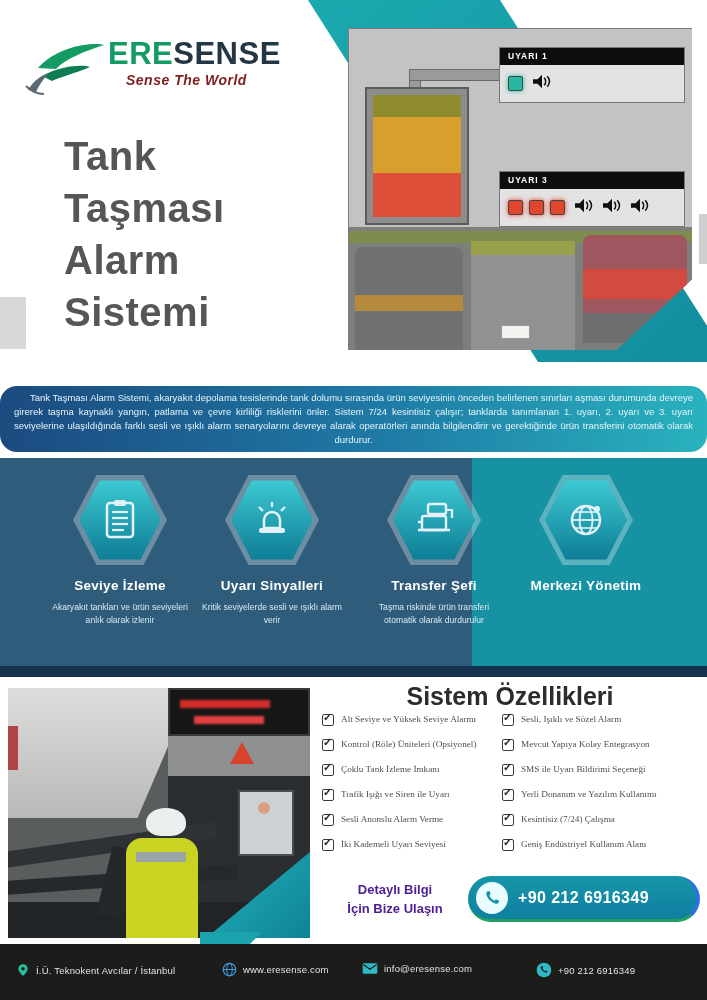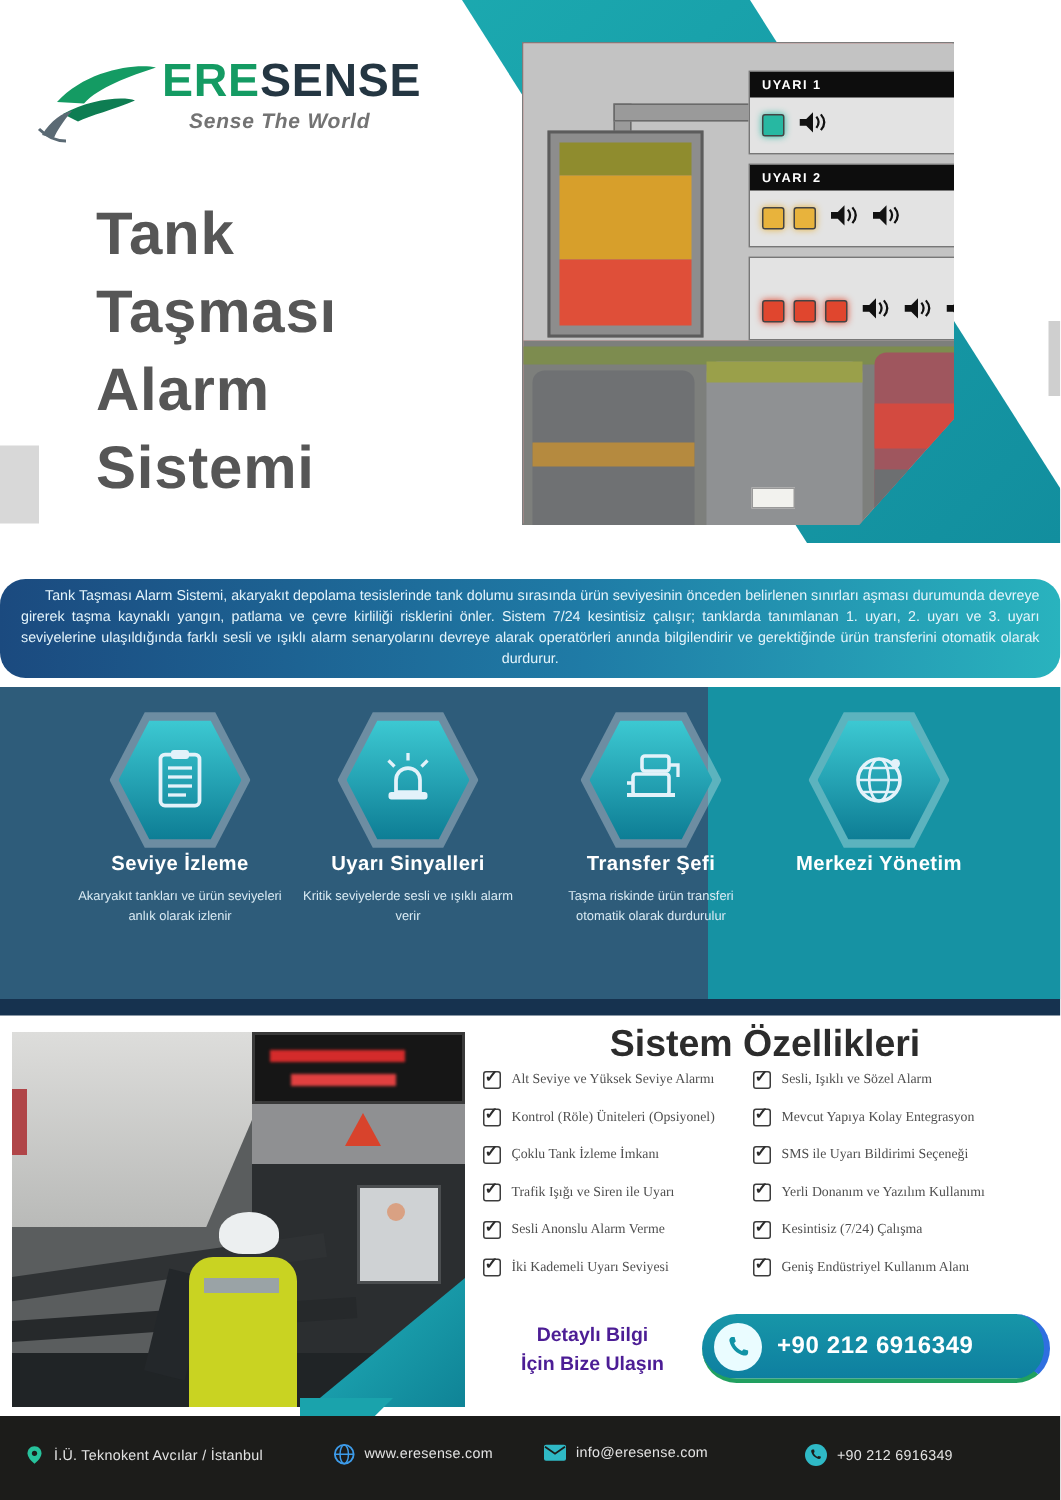--- a/index.html
+++ b/index.html
@@ -9,32 +9,32 @@
 
   
   .teal-stripe{left:0;top:0;width:707px;height:362px;
     clip-path:polygon(308px 0,500px 0,730px 362px,538px 362px);
     background:linear-gradient(135deg,#1fb3b6,#128e9e);}
 
   
   .logo-wrap{left:24px;top:34px;width:300px;height:70px;}
   .logo-text{left:108px;top:36px;font-size:31px;font-weight:bold;letter-spacing:.5px;}
   .logo-text .p1{color:#149B63;} .logo-text .p2{color:#243642;}
-  .logo-tag{left:126px;top:72px;font-size:14px;font-style:italic;font-weight:bold;color:#737373;letter-spacing:.5px;}
+  .logo-tag{left:126px;top:72px;font-size:14px;font-style:italic;font-weight:bold;color:#7f1d1d;letter-spacing:.5px;}
 
   
   .hero-title{left:64px;top:130px;width:300px;font-size:40px;line-height:52px;
     font-weight:bold;color:#565656;letter-spacing:.5px;}
 
   
   .edge-block-left{left:0;top:297px;width:26px;height:52px;background:#d8d8d8;}
   .edge-block-right{left:699px;top:214px;width:8px;height:50px;background:#cfcfcf;}
 
   
-  .montage{left:348px;top:28px;width:288px;height:322px;background:#fca5a5;
+  .montage{left:348px;top:28px;width:344px;height:322px;background:#f97316;
     clip-path:polygon(0 0,100% 0,100% 78%,78% 100%,0 100%);
     border:1px solid #7c7c7c;box-sizing:border-box;}
   .panel-zone{left:0;top:0;width:344px;height:198px;background:#c3c3c3;}
   .tank{left:16px;top:58px;width:100px;height:134px;background:#8d8d8d;border:2px solid #5c5c5c;}
   .tank .layer-top{position:absolute;left:6px;top:6px;right:6px;height:22px;background:#8f8c2e;}
   .tank .layer-mid{position:absolute;left:6px;top:28px;right:6px;height:56px;background:#d79f2b;}
   .tank .layer-bot{position:absolute;left:6px;top:84px;right:6px;bottom:6px;background:#df4f39;}
   .pipe-h{left:60px;top:40px;width:180px;height:10px;background:#9a9a9a;border:1px solid #6a6a6a;}
   .pipe-v{left:60px;top:40px;width:10px;height:24px;background:#9a9a9a;border:1px solid #6a6a6a;}
   .alarm-panel{left:150px;width:186px;height:56px;background:#e3e3e3;border:1px solid #777;box-sizing:border-box;}
@@ -69,21 +69,21 @@
   .features-teal{position:absolute;left:472px;top:0;width:235px;height:208px;background:#1692a3;}
   .navy-strip{left:0;top:666px;width:707px;height:11px;background:#16324f;}
   .feature-col{position:absolute;top:14px;width:152px;text-align:center;}
   .hex-outer{position:relative;margin:0 auto;width:94px;height:96px;
     clip-path:polygon(25% 3%,75% 3%,100% 50%,75% 97%,25% 97%,0 50%);
     background:rgba(255,255,255,.30);}
   .hex-inner{position:absolute;left:6px;top:6px;width:82px;height:84px;
     clip-path:polygon(25% 3%,75% 3%,100% 50%,75% 97%,25% 97%,0 50%);
     background:linear-gradient(180deg,#3ecbd4,#0c7b93);
     display:flex;align-items:center;justify-content:center;}
-  .feature-title{font-size:13.5px;font-weight:bold;color:#ffffff;letter-spacing:.3px;}
+  .feature-title{margin-top:10px;font-size:13.5px;font-weight:bold;color:#ffffff;letter-spacing:.3px;}
   .feature-desc{margin:8px auto 0;width:140px;font-size:8.6px;line-height:1.5;color:#d9eaf3;}
 
   
   .photo{left:8px;top:688px;width:302px;height:250px;background:#5a5d5e;overflow:hidden;}
   .ph-sky{position:absolute;left:0;top:0;width:185px;height:130px;background:linear-gradient(180deg,#dddddb,#b9bab8);
     clip-path:polygon(0 0,100% 0,70% 100%,0 100%);}
   .ph-led{position:absolute;left:160px;top:0;width:142px;height:48px;background:#161616;border:2px solid #3a3a3a;box-sizing:border-box;}
   .ph-led .bar1{position:absolute;left:10px;top:10px;width:90px;height:8px;background:#d42b2b;filter:blur(1px);}
   .ph-led .bar2{position:absolute;left:24px;top:26px;width:70px;height:8px;background:#e04040;filter:blur(1px);}
   .ph-warnstrip{position:absolute;left:160px;top:48px;width:142px;height:40px;background:#8f9092;}
@@ -172,39 +172,23 @@
         <div class="alarm-body">
           <div class="led g"></div>
           <span class="spk"><svg width="18" height="15" viewBox="0 0 24 20">
                 <polygon points="0,7 6,7 12,1 12,19 6,13 0,13" fill="#111"></polygon>
                 <path d="M15 5 q4 5 0 10" stroke="#111" fill="none" stroke-width="2"></path>
                 <path d="M19 3 q6 7 0 14" stroke="#111" fill="none" stroke-width="2"></path>
               </svg></span>
         </div>
       </div>
 
-      <div class="abs alarm-panel" style="top:80px">
-        <div class="alarm-head">UYARI 2</div>
-        <div class="alarm-body">
-          <div class="led y"></div>
-          <div class="led y"></div>
-          <span class="spk"><svg width="18" height="15" viewBox="0 0 24 20">
-                <polygon points="0,7 6,7 12,1 12,19 6,13 0,13" fill="#111"></polygon>
-                <path d="M15 5 q4 5 0 10" stroke="#111" fill="none" stroke-width="2"></path>
-                <path d="M19 3 q6 7 0 14" stroke="#111" fill="none" stroke-width="2"></path>
-              </svg></span>
-          <span class="spk"><svg width="18" height="15" viewBox="0 0 24 20">
-                <polygon points="0,7 6,7 12,1 12,19 6,13 0,13" fill="#111"></polygon>
-                <path d="M15 5 q4 5 0 10" stroke="#111" fill="none" stroke-width="2"></path>
-                <path d="M19 3 q6 7 0 14" stroke="#111" fill="none" stroke-width="2"></path>
-              </svg></span>
-        </div>
-      </div>
 
       <div class="abs alarm-panel" style="top:142px">
+        <div class="alarm-head">UYARI 3</div>
         <div class="alarm-body">
           <div class="led r"></div>
           <div class="led r"></div>
           <div class="led r"></div>
           <span class="spk"><svg width="18" height="15" viewBox="0 0 24 20">
                 <polygon points="0,7 6,7 12,1 12,19 6,13 0,13" fill="#111"></polygon>
                 <path d="M15 5 q4 5 0 10" stroke="#111" fill="none" stroke-width="2"></path>
                 <path d="M19 3 q6 7 0 14" stroke="#111" fill="none" stroke-width="2"></path>
               </svg></span>
           <span class="spk"><svg width="18" height="15" viewBox="0 0 24 20">

